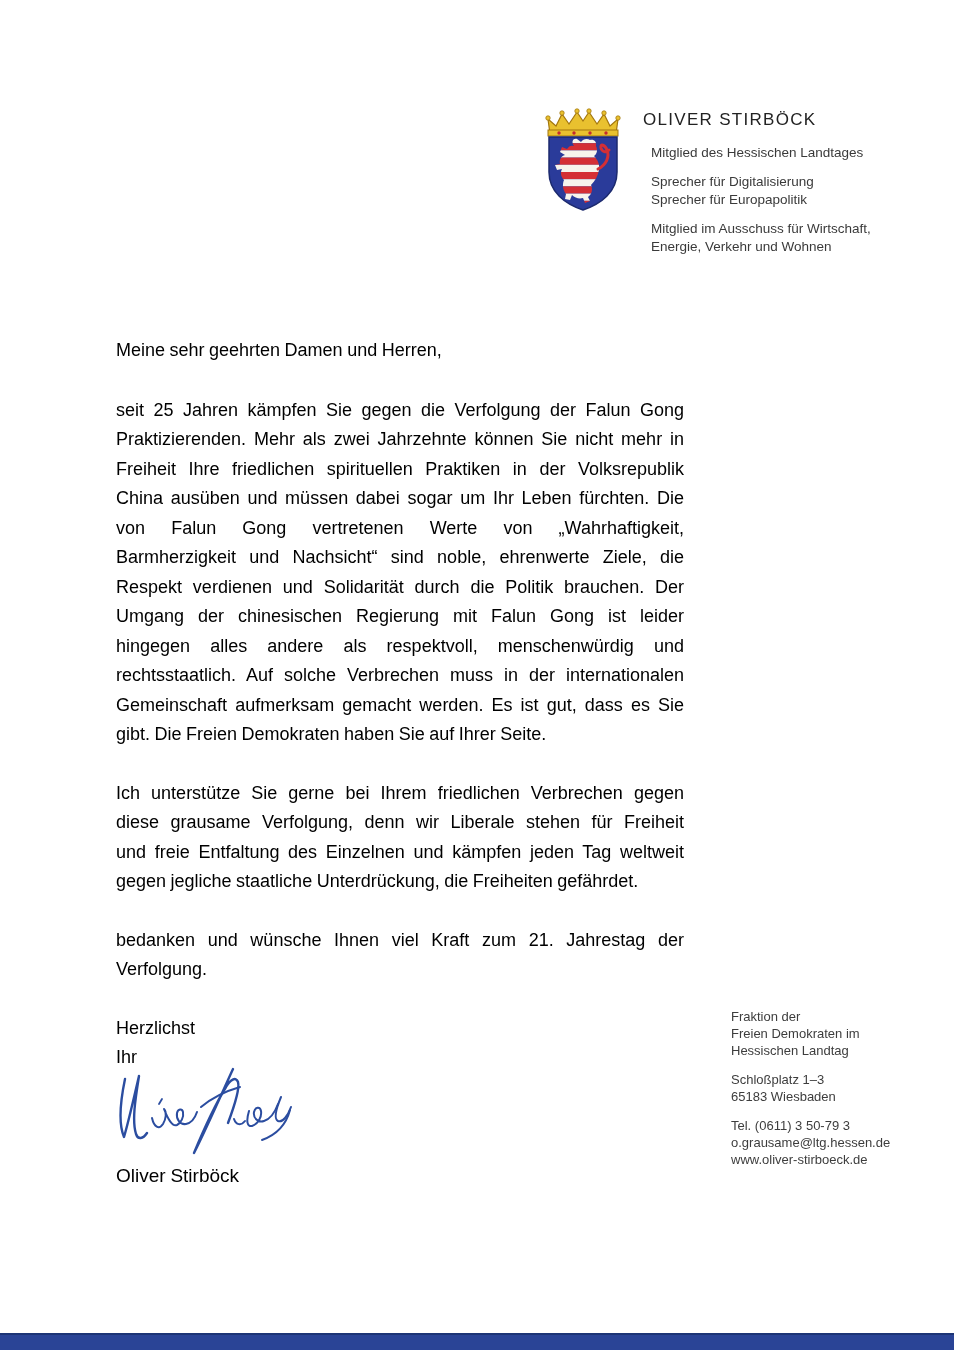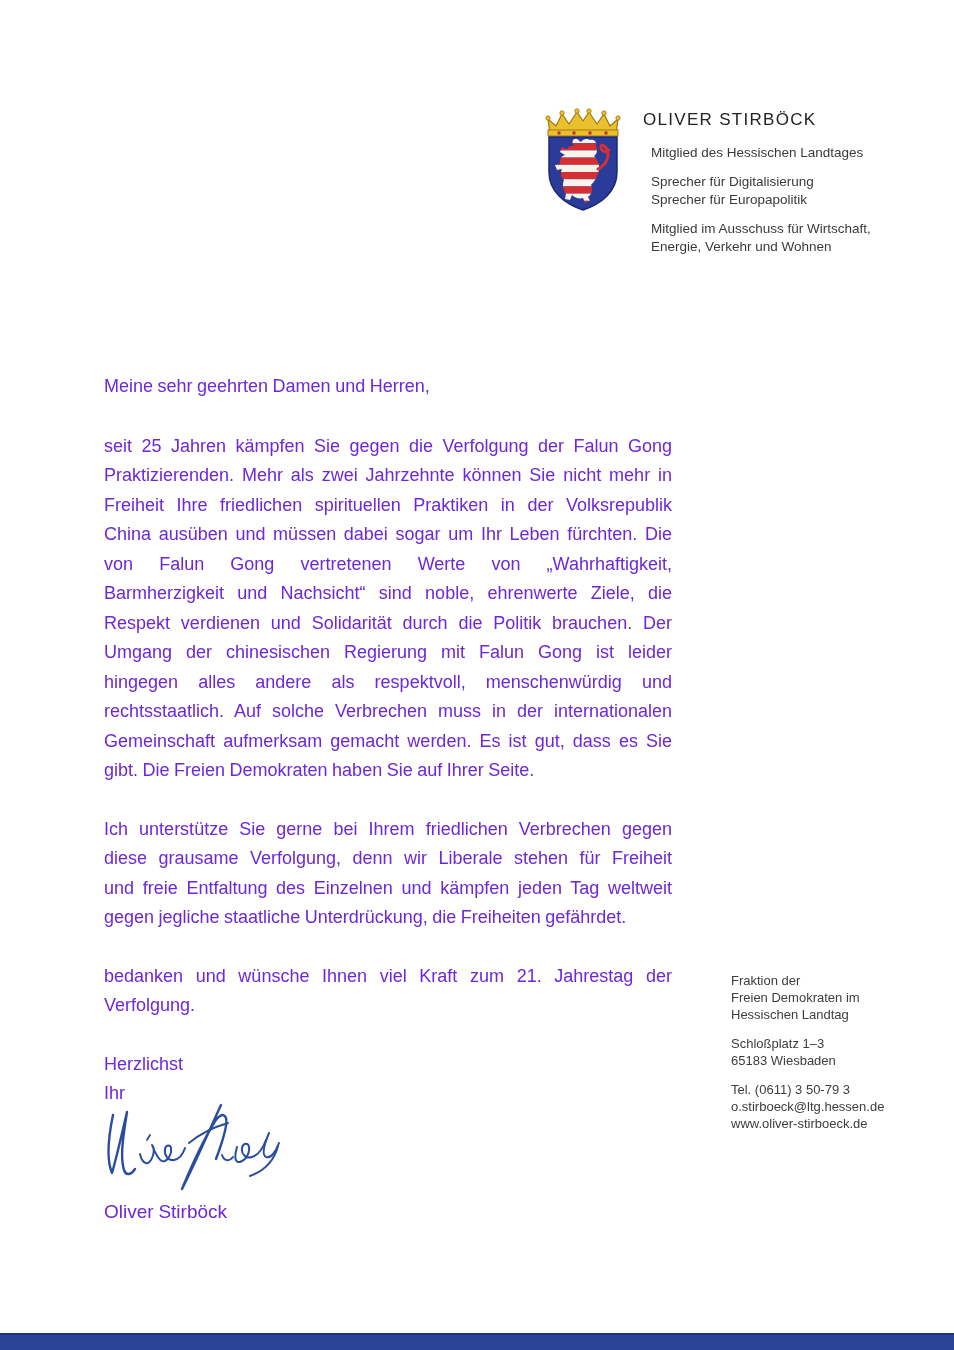--- a/index.html
+++ b/index.html
@@ -11,35 +11,35 @@
   .crest{position:absolute;left:540px;top:106px;width:86px;height:107px;}
   .header-text{position:absolute;left:643px;top:110px;width:300px;}
   .header-name{
     font-size:17px;letter-spacing:1.3px;color:#222222;font-weight:400;
     margin:0 0 14px 0;white-space:nowrap;
   }
   .header-group{margin:0 0 11px 8px;}
   .header-group div{font-size:13.5px;line-height:18px;color:#3a3a3a;white-space:nowrap;}
   
   .letter-body{
-    position:absolute;left:104px;top:336px;width:568px;
-    font-size:18px;line-height:29.5px;color:#6d28d9;word-spacing:-0.5px;margin-top:36px;
+    position:absolute;left:116px;top:336px;width:568px;
+    font-size:18px;line-height:29.5px;color:#000000;word-spacing:-0.5px;
   }
   .salutation{margin:0 0 30px 0;}
   .paragraph{margin:0 0 29px 0;}
   .paragraph .jline{
     white-space:nowrap;text-align:justify;text-align-last:justify;text-justify:inter-word;
   }
   .paragraph .jline.last{text-align-last:left;}
   .closing{margin-top:27px;}
   .sig-wrap{margin-top:-10px;height:96px;}
   .signer-name{margin-top:2px;font-size:19px;}
   
   .footer-right{
-    position:absolute;left:731px;top:972px;width:218px;
+    position:absolute;left:731px;top:1008px;width:218px;
     font-size:13px;line-height:17px;color:#3d3d3d;
   }
   .fgroup{margin:0 0 12px 0;}
   .fgroup .jline{text-align:left;white-space:nowrap;}
   
   .bottom-bar{
     position:absolute;left:0;right:0;bottom:0;height:15px;
     background:#2a4496;border-top:2px solid #1d3576;
   }
 </style>
@@ -170,20 +170,20 @@
         <div class="jline">Fraktion der</div>
         <div class="jline">Freien Demokraten im</div>
         <div class="jline last">Hessischen Landtag</div>
       </div>
     <div class="fgroup">
         <div class="jline">Schloßplatz 1–3</div>
         <div class="jline last">65183 Wiesbaden</div>
       </div>
     <div class="fgroup">
         <div class="jline">Tel. (0611) 3 50-79 3</div>
-        <div class="jline">o.stirboeck@ltg.hessen.de</div>
+        <div class="jline">o.grausame@ltg.hessen.de</div>
         <div class="jline last">www.oliver-stirboeck.de</div>
       </div>
   </div>
 
   <div class="bottom-bar"></div>
 
 </div>
 
 </body></html>

